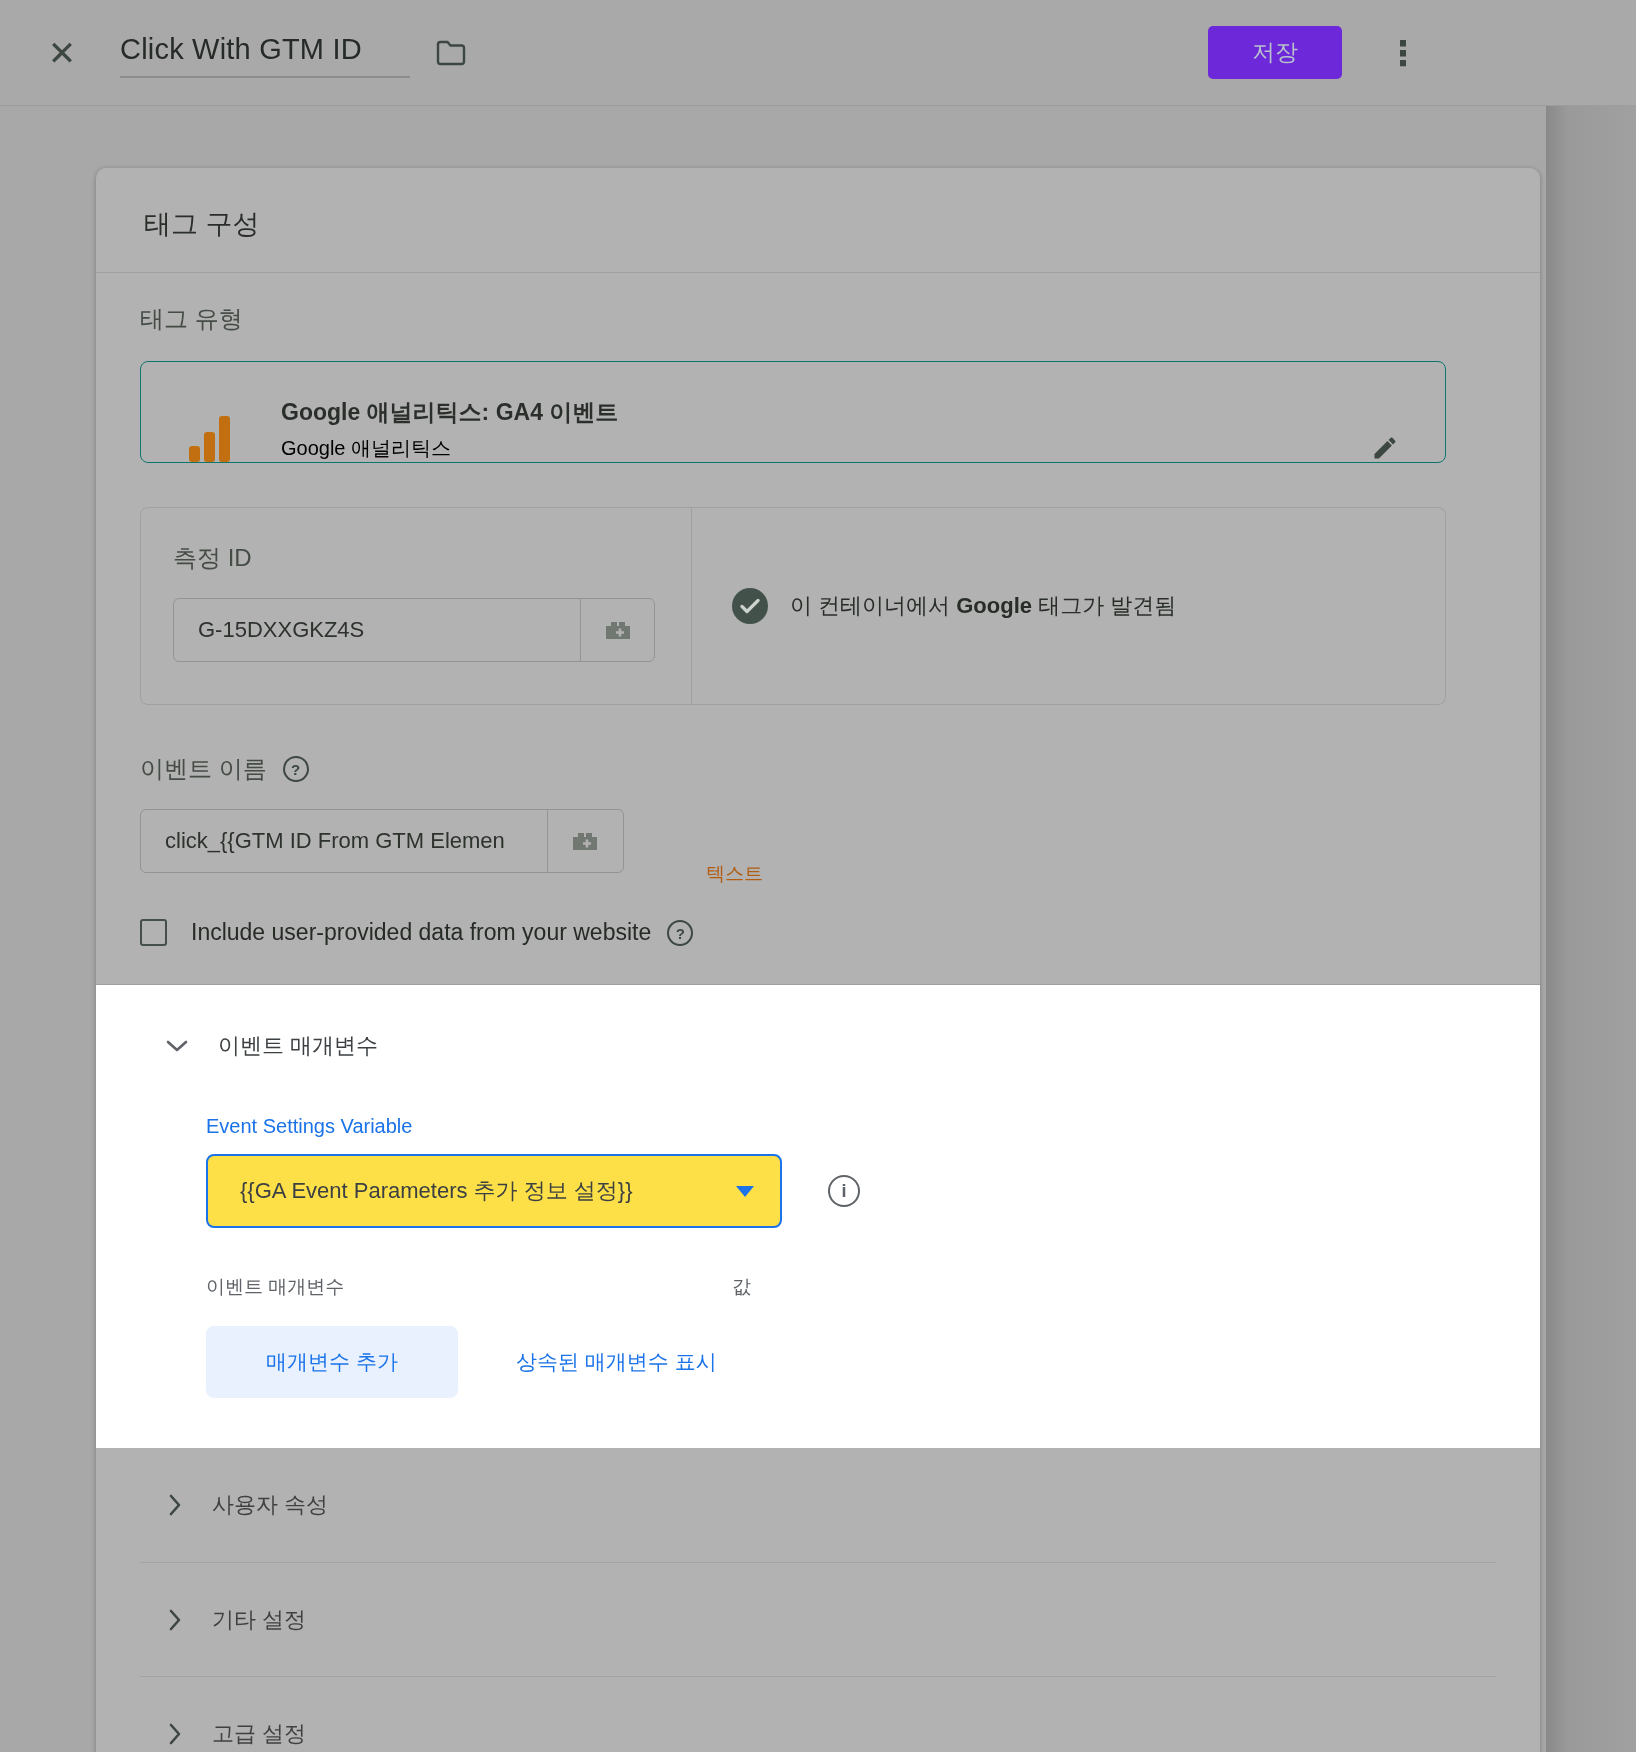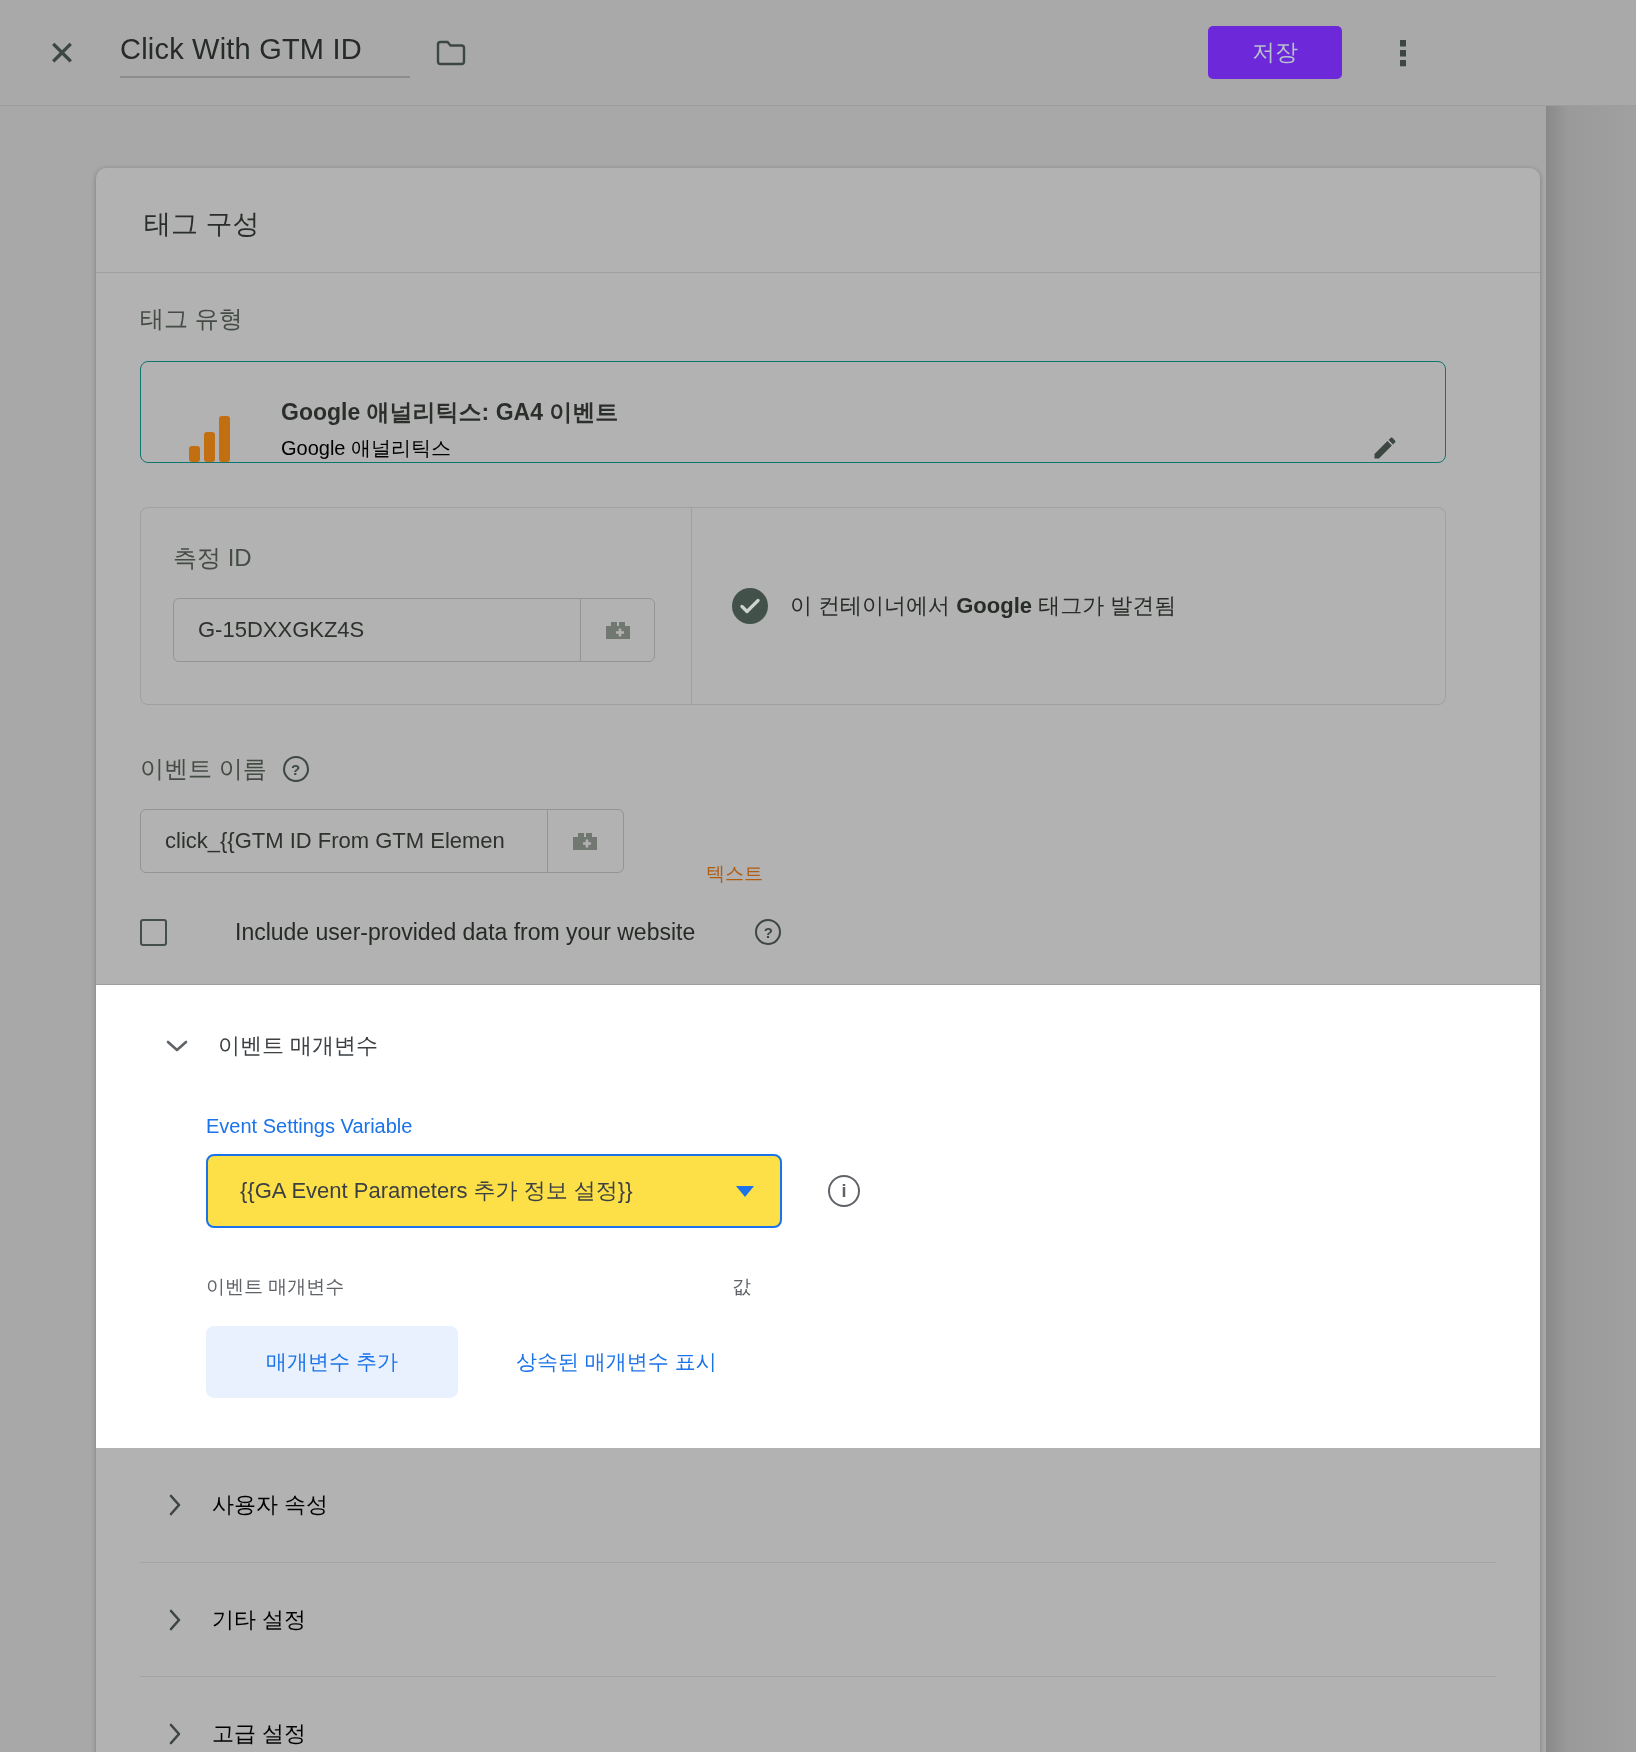--- a/index.html
+++ b/index.html
@@ -49,21 +49,21 @@
 
   
   .evt-label-row { margin-top:48px; display:flex; align-items:center; }
   .help-circle { margin-left:16px; width:26px; height:26px; border:2px solid #3e4843; border-radius:50%; display:flex; align-items:center; justify-content:center; font-size:15px; font-weight:700; color:#3e4843; }
   .evt-row { position:relative; margin-top:16px; }
   .evt-input { width:484px; }
   .evt-input .input-text { max-width:406px; }
   .text-link { position:absolute; left:566px; bottom:-14px; font-size:19px; color:#b25c12; }
 
   
-  .cb-row { margin-top:46px; display:flex; align-items:flex-start;gap:44px; }
+  .cb-row { margin-top:46px; display:flex; align-items:flex-end; }
   .checkbox { width:27px; height:27px; border:2.5px solid #454f49; border-radius:3px; background:transparent; }
   .cb-label { margin-left:24px; font-size:23px; color:#262b26; }
 
   .full-divider { margin:38px -44px 0 -44px; border-top:1px solid #9e9e9e; }
 
   
   .white-band { margin:0 -44px; background:#ffffff; padding:46px 44px 50px 44px; }
   .band-header { display:flex; align-items:center; }
   .band-header .chev { margin-left:25px; }
   .band-title { margin-left:29px; font-size:22px; color:#3c4043; }
@@ -77,21 +77,21 @@
   .param-col-label { font-size:19px; color:#5f6368; width:526px; }
   .value-col-label { font-size:19px; color:#5f6368; }
   .param-actions { margin-top:26px; margin-left:66px; display:flex; align-items:center; }
   .add-param-btn { width:252px; height:72px; background:#e9f0fe; border:none; border-radius:8px; color:#1a73e8; font-size:21px; font-weight:500; font-family:inherit; }
   .inherited-link { margin-left:58px; font-size:21px; font-weight:500; color:#1a73e8; text-decoration:none; }
 
   
   .section-row { height:114px; display:flex; align-items:center; border-top:1px solid #a3a3a3; }
   .section-row:first-of-type { border-top:none; }
   .section-row .chev { margin-left:28px; }
-  .section-label { margin-left:30px; font-size:22px; color:#000000; }
+  .section-label { margin-left:30px; font-size:22px; color:#404040; }
   .rows-wrap { }
 
   
   .right-strip { position:absolute; top:106px; right:0; width:90px; height:1646px; background:linear-gradient(to right,#898989 0,#9a9a9a 22px,#a0a0a0 100%); z-index:3; }
 
   svg { display:block; }
 </style>
 </head>
 <body>
 

